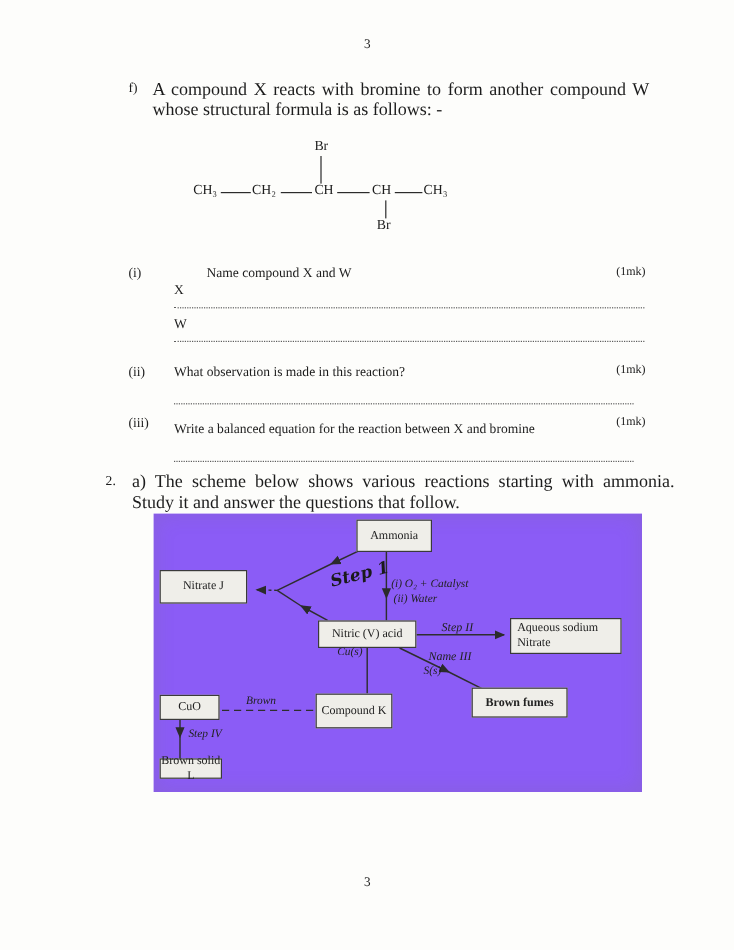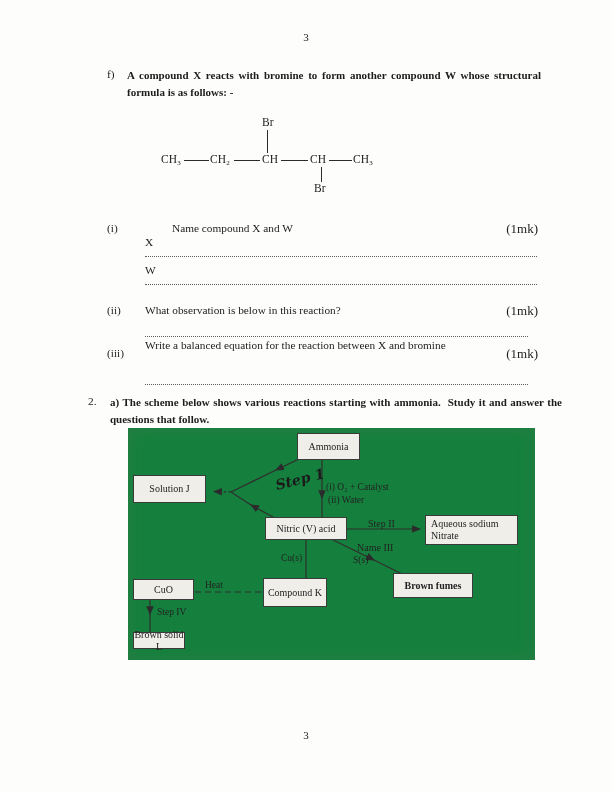--- a/index.html
+++ b/index.html
@@ -4,38 +4,38 @@
 <style>
   * { margin:0; padding:0; box-sizing:border-box; }
   html,body { background:#9a9a9a; }
   .page {
     position:relative; width:612px; height:792px; margin:0 auto;
     background:#fdfdfb; color:#1c1c1c;
     font-family:"Liberation Serif","DejaVu Serif",serif;
     overflow:hidden;
   }
   .t  { position:absolute; font-size:11.3px; line-height:15px; white-space:nowrap; }
-  .para { position:absolute; font-size:11px; line-height:16.5px; text-align:justify; white-space:pre-wrap;font-weight:bold; }
-  .mkr { position:absolute; right:74px; font-size:13px; }
+  .para { position:absolute; font-size:15px; line-height:16.5px; text-align:justify; white-space:pre-wrap; }
+  .mkr { position:absolute; right:74px; font-size:10px; }
   .pnum { position:absolute; left:0; width:612px; text-align:center; font-size:11px; }
   .dotline { position:absolute; height:0; border-top:1.6px dotted #5c5c5c; }
   
   .structure { position:absolute; left:145px; top:112px; width:250px; height:90px; }
   .chem { position:absolute; font-size:11.5px; white-space:nowrap; }
   .bond { position:absolute; background:#2b2b2b; }
   .bond.h { height:1.3px; }
   .bond.v { width:1.3px; }
   
   .diagram { position:absolute; left:128px; top:428px; width:407px; height:232px;
-             background:#15803d; box-shadow:inset 0 0 18px rgba(120,115,100,.18); }
+             background:#8b5cf6; box-shadow:inset 0 0 18px rgba(120,115,100,.18); }
   .dbox { position:absolute; border:1.2px solid #3a3a3a; background:#efeee9;
           display:flex; align-items:center; justify-content:center;
           font-size:10px; line-height:12px; text-align:center; color:#222; }
   .dbox.left { justify-content:flex-start; text-align:left; padding-left:5px; }
-  .dlabel { position:absolute; font-size:9.5px; white-space:nowrap; color:#222; }
+  .dlabel { position:absolute; font-size:9.5px; white-space:nowrap; color:#222;font-style:italic; }
   .hand { font-family:"DejaVu Serif",serif; font-style:italic; font-weight:bold;
           font-size:14px; transform:rotate(-14deg); color:#1a1a1a; }
   svg.overlay { position:absolute; left:0; top:0; }
 </style>
 </head>
 <body>
 
 <div class="page">
 
   <div class="pnum" style="top:31px">3</div>
@@ -61,26 +61,26 @@
 
   <div class="t" style="left:107px; top:221px">(i)</div>
   <div class="t" style="left:172px; top:221px">Name compound X and W</div>
   <div class="mkr" style="top:221px">(1mk)</div>
   <div class="t" style="left:145px; top:235px">X</div>
   <div class="dotline" style="left:145px; top:256px; width:392px"></div>
   <div class="t" style="left:145px; top:263px">W</div>
   <div class="dotline" style="left:145px; top:284px; width:392px"></div>
 
   <div class="t" style="left:107px; top:303px">(ii)</div>
-  <div class="t" style="left:145px; top:303px">What observation is below in this reaction?</div>
+  <div class="t" style="left:145px; top:303px">What observation is made in this reaction?</div>
   <div class="mkr" style="top:303px">(1mk)</div>
   <div class="dotline" style="left:145px; top:336px; width:383px"></div>
 
   <div class="t" style="left:107px; top:346px">(iii)</div>
-  <div class="t" style="left:145px; top:338px">Write a balanced equation for the reaction between X and bromine</div>
+  <div class="t" style="left:145px; top:351px">Write a balanced equation for the reaction between X and bromine</div>
   <div class="mkr" style="top:346px">(1mk)</div>
   <div class="dotline" style="left:145px; top:384px; width:383px"></div>
 
   <div class="t" style="left:88px; top:394px">2.</div>
   <div class="para" style="left:110px; top:394px; width:452px">a) The scheme below shows various reactions starting with ammonia.  Study it and answer the questions that follow.</div>
 
   <div class="diagram">
 
     <svg class="overlay" width="407" height="232" viewBox="0 0 407 232">
       <defs>
@@ -109,34 +109,34 @@
         <line x1="178" y1="112" x2="178" y2="150"></line>
 
         <line x1="47" y1="164" x2="135" y2="164" stroke-dasharray="6 4" stroke-width="1"></line>
 
         <line x1="22" y1="172" x2="22" y2="186" marker-end="url(#ah)"></line>
         <line x1="22" y1="186" x2="22" y2="204"></line>
       </g>
     </svg>
 
     <div class="dbox" style="left:169px; top:5px;  width:63px; height:27px">Ammonia</div>
-    <div class="dbox" style="left:5px;  top:47px;  width:73px; height:28px">Solution J</div>
+    <div class="dbox" style="left:5px;  top:47px;  width:73px; height:28px">Nitrate J</div>
     <div class="dbox" style="left:137px; top:89px; width:82px; height:23px">Nitric (V) acid</div>
     <div class="dbox" style="left:265px; top:145px; width:80px; height:25px; font-weight:600">Brown fumes</div>
     <div class="dbox left" style="left:297px; top:87px; width:93px; height:30px">Aqueous sodium Nitrate</div>
     <div class="dbox" style="left:135px; top:150px; width:64px; height:29px">Compound K</div>
-    <div class="dbox" style="left:5px;  top:151px; width:61px; height:21px">CuO</div>
+    <div class="dbox" style="left:5px;  top:151px; width:50px; height:21px">CuO</div>
     <div class="dbox" style="left:5px;  top:204px; width:52px; height:17px">Brown solid L</div>
 
     <div class="dlabel hand" style="left:147px; top:43px">Step 1</div>
     <div class="dlabel" style="left:198px; top:54px">(i) O₂ + Catalyst</div>
     <div class="dlabel" style="left:200px; top:67px">(ii) Water</div>
     <div class="dlabel" style="left:240px; top:90px; font-size:10px">Step II</div>
     <div class="dlabel" style="left:229px; top:114px; font-size:10px">Name III</div>
     <div class="dlabel" style="left:225px; top:127px">S(s)</div>
-    <div class="dlabel" style="left:153px; top:125px">Cu(s)</div>
-    <div class="dlabel" style="left:77px;  top:152px">Heat</div>
+    <div class="dlabel" style="left:153px; top:111px">Cu(s)</div>
+    <div class="dlabel" style="left:77px;  top:152px">Brown</div>
     <div class="dlabel" style="left:29px;  top:179px">Step IV</div>
   </div>
 
   <div class="pnum" style="top:729px">3</div>
 
 </div>
 
 </body></html>

